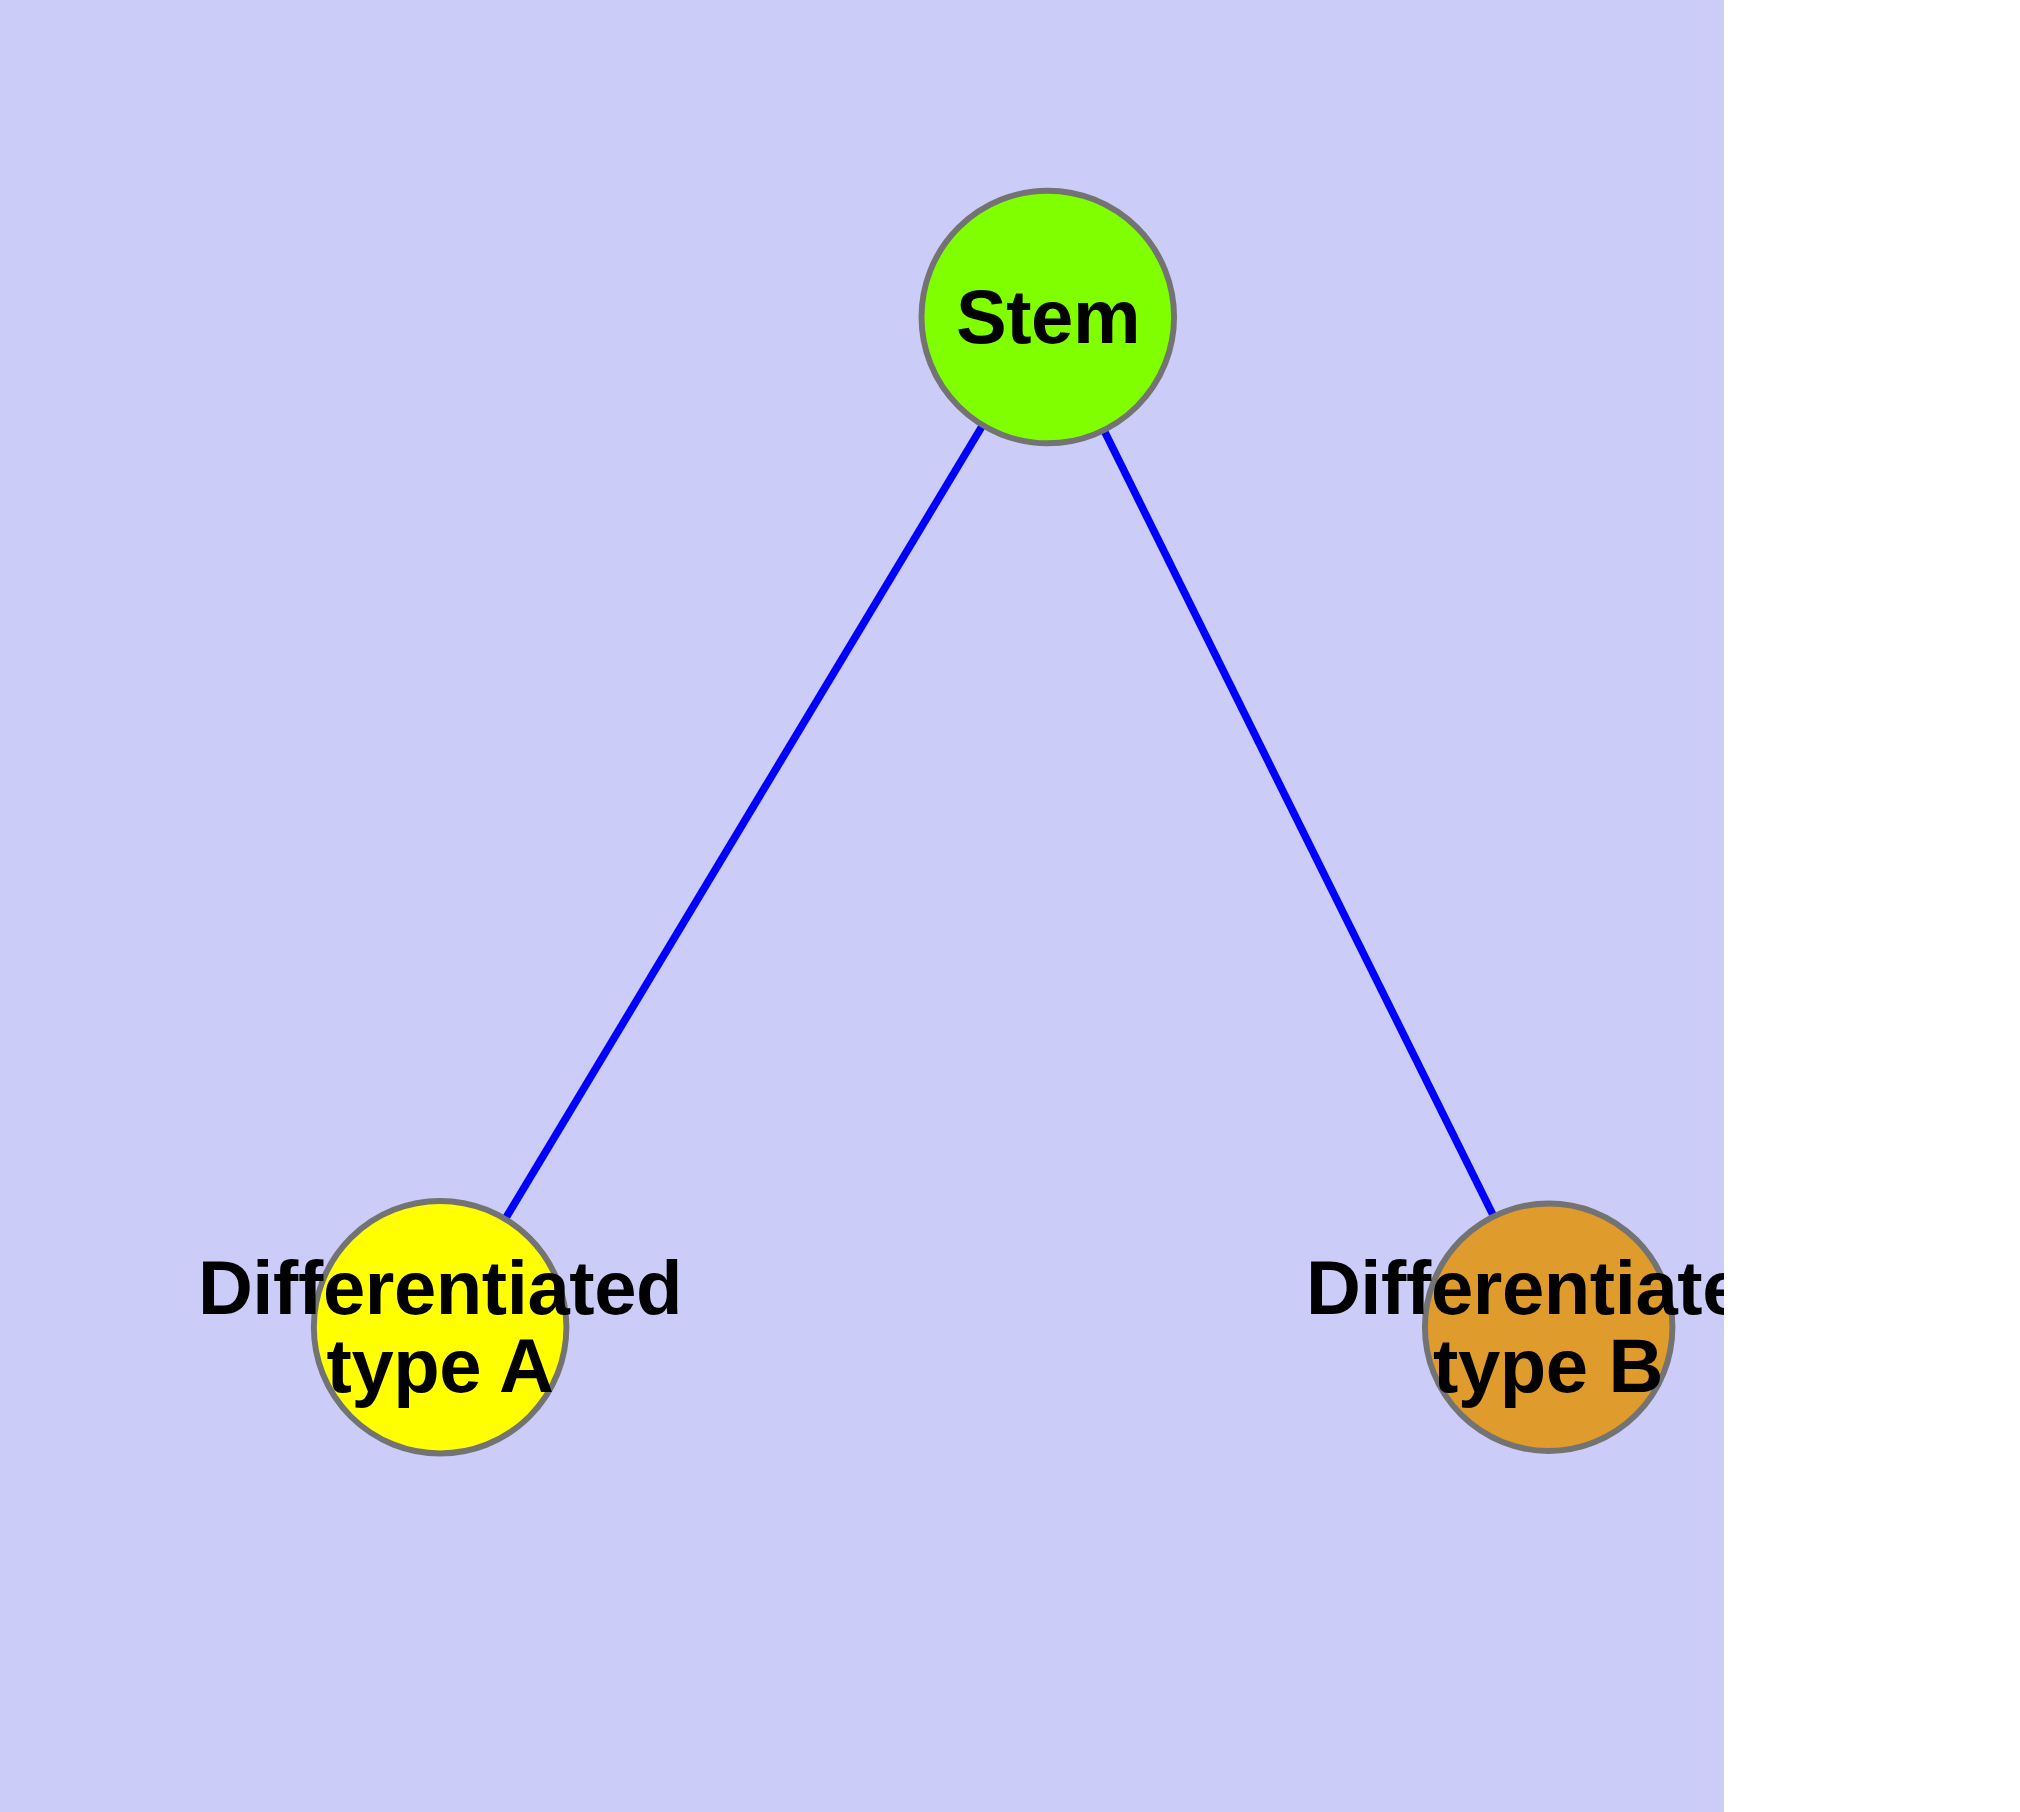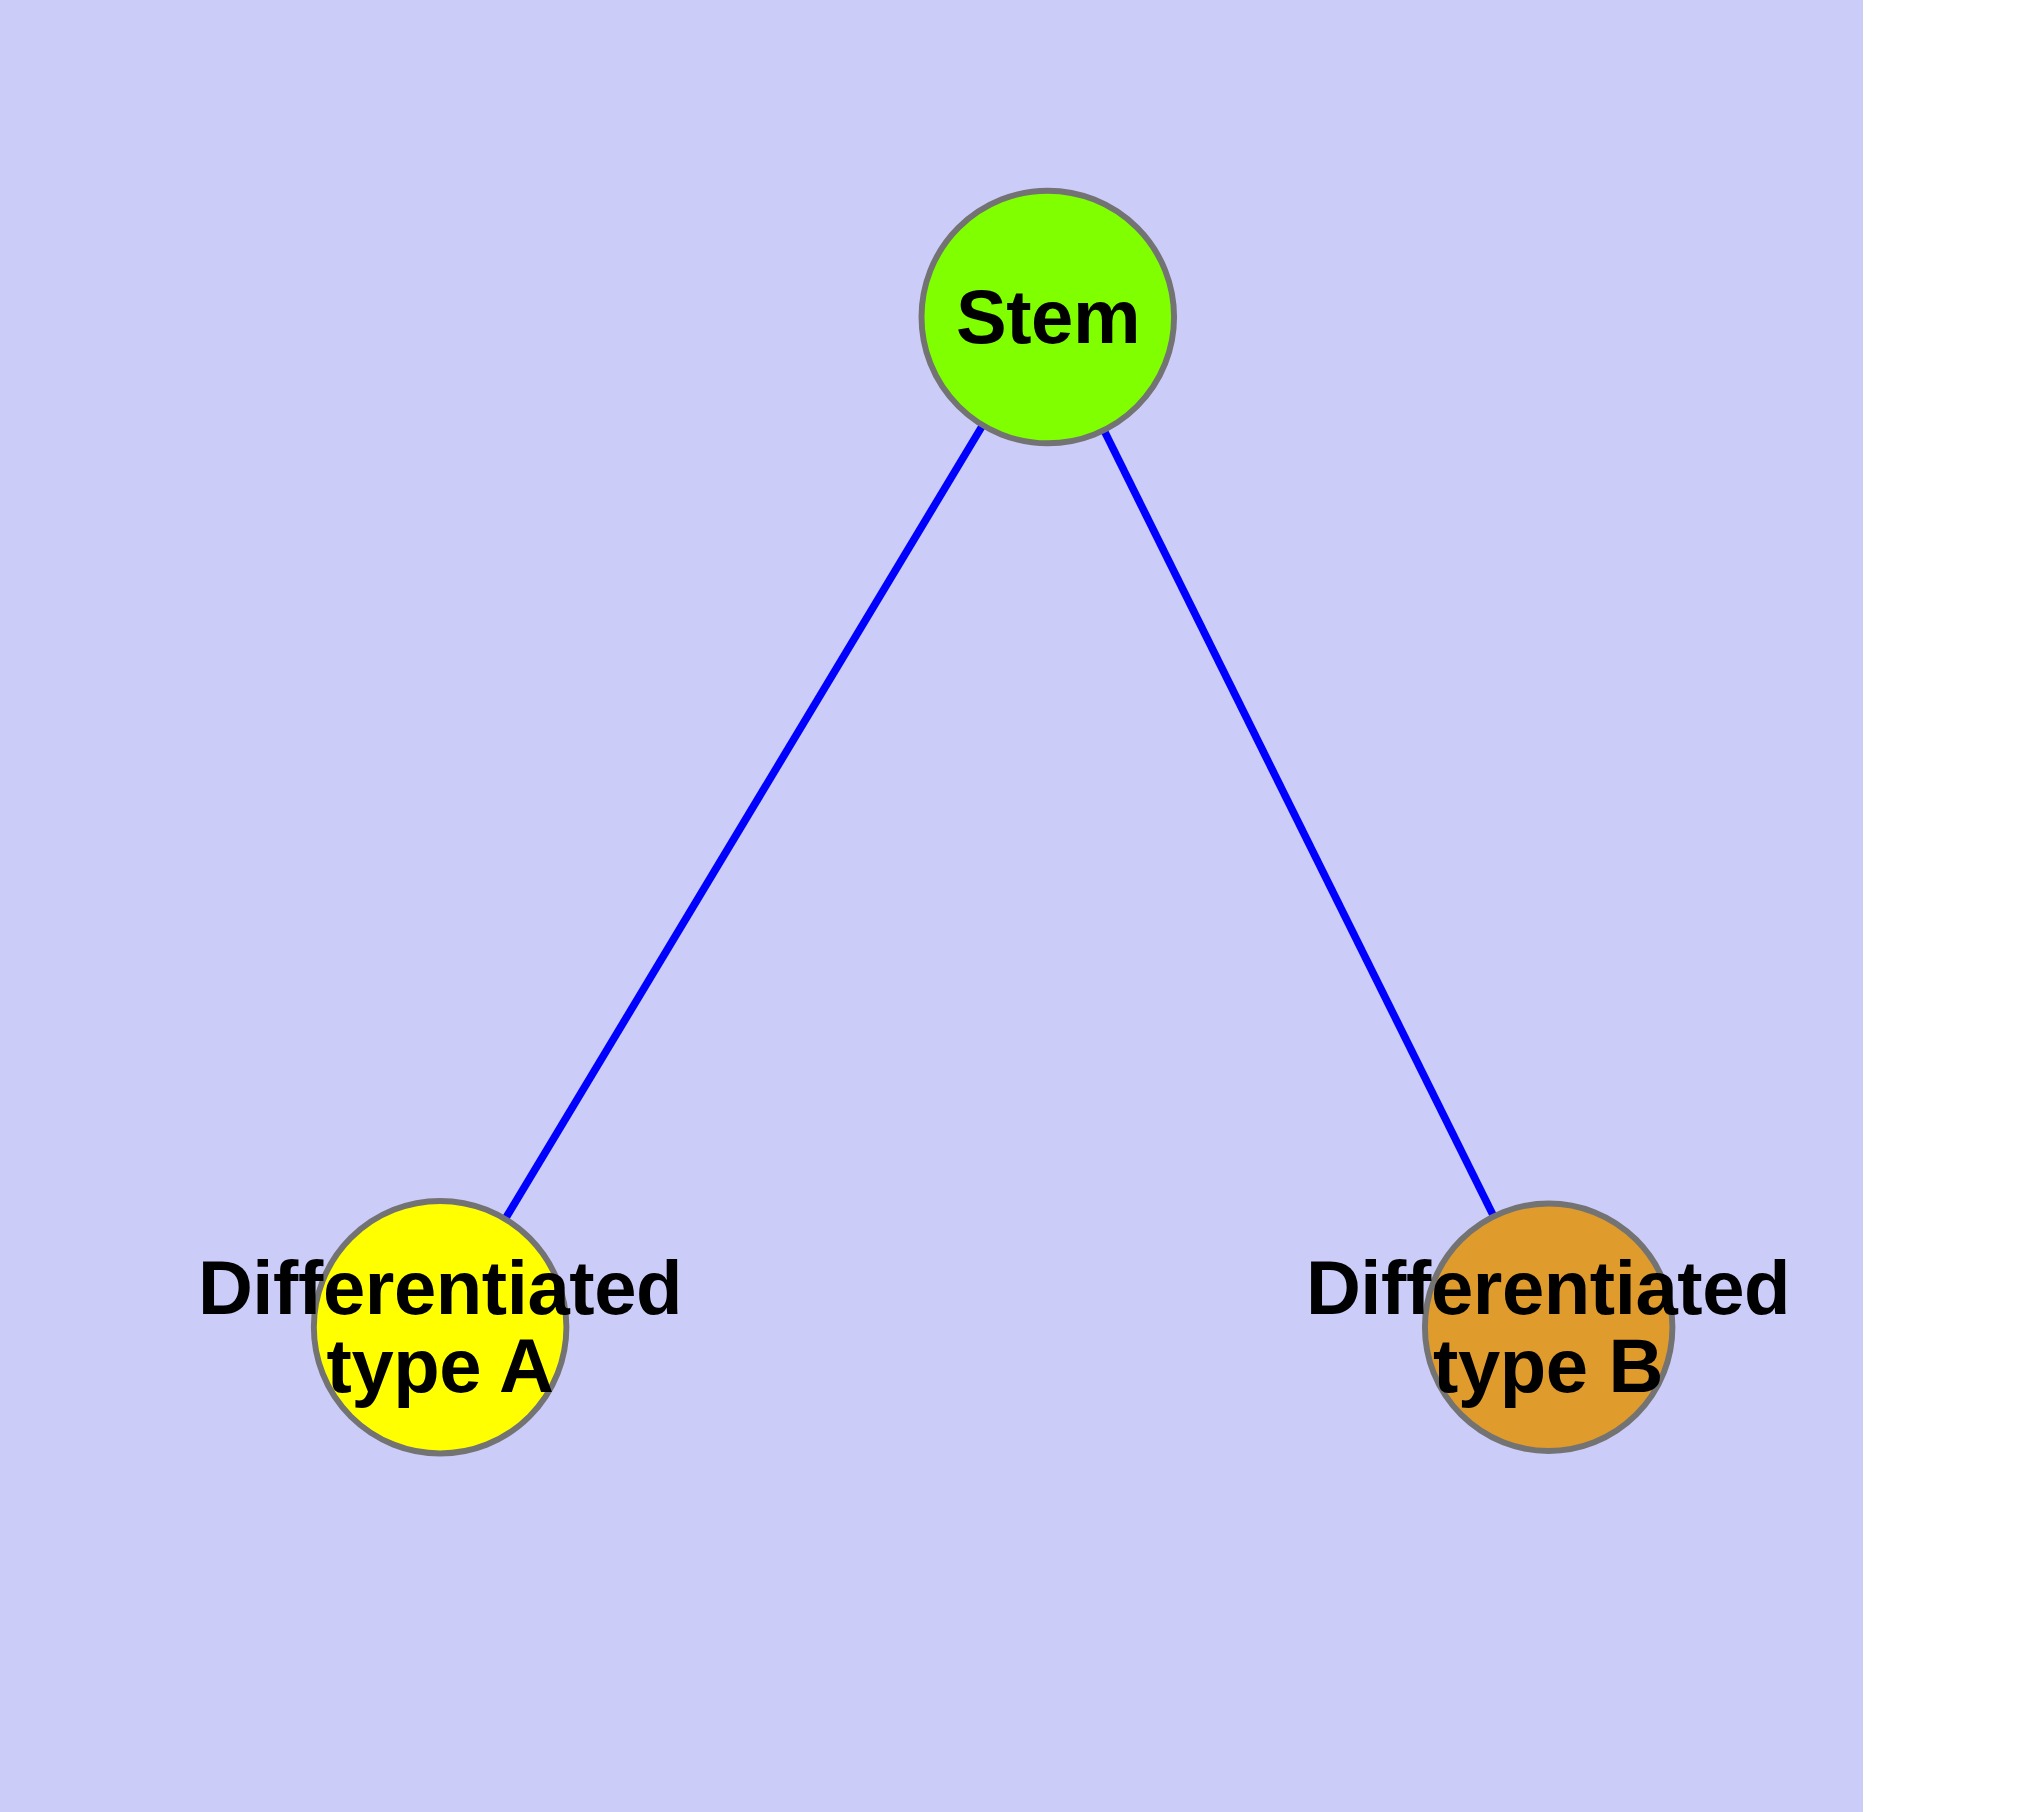--- a/index.html
+++ b/index.html
@@ -2,21 +2,21 @@
 <html style="font-size:13.6px"><head>
 <meta charset="utf-8">
 <style>
   html, body {
     margin: 0;
     padding: 0;
     background: #ffffff;
   }
   #canvas {
     position: relative;
-    width: 1863px;
+    width: 1724px;
     height: 1812px;
     overflow: hidden;
     font-family: "Liberation Sans", sans-serif;
   }
   #plot-bg {
     position: absolute;
     left: 0;
     top: 0;
     width: 2021px;
     height: 1812px;

